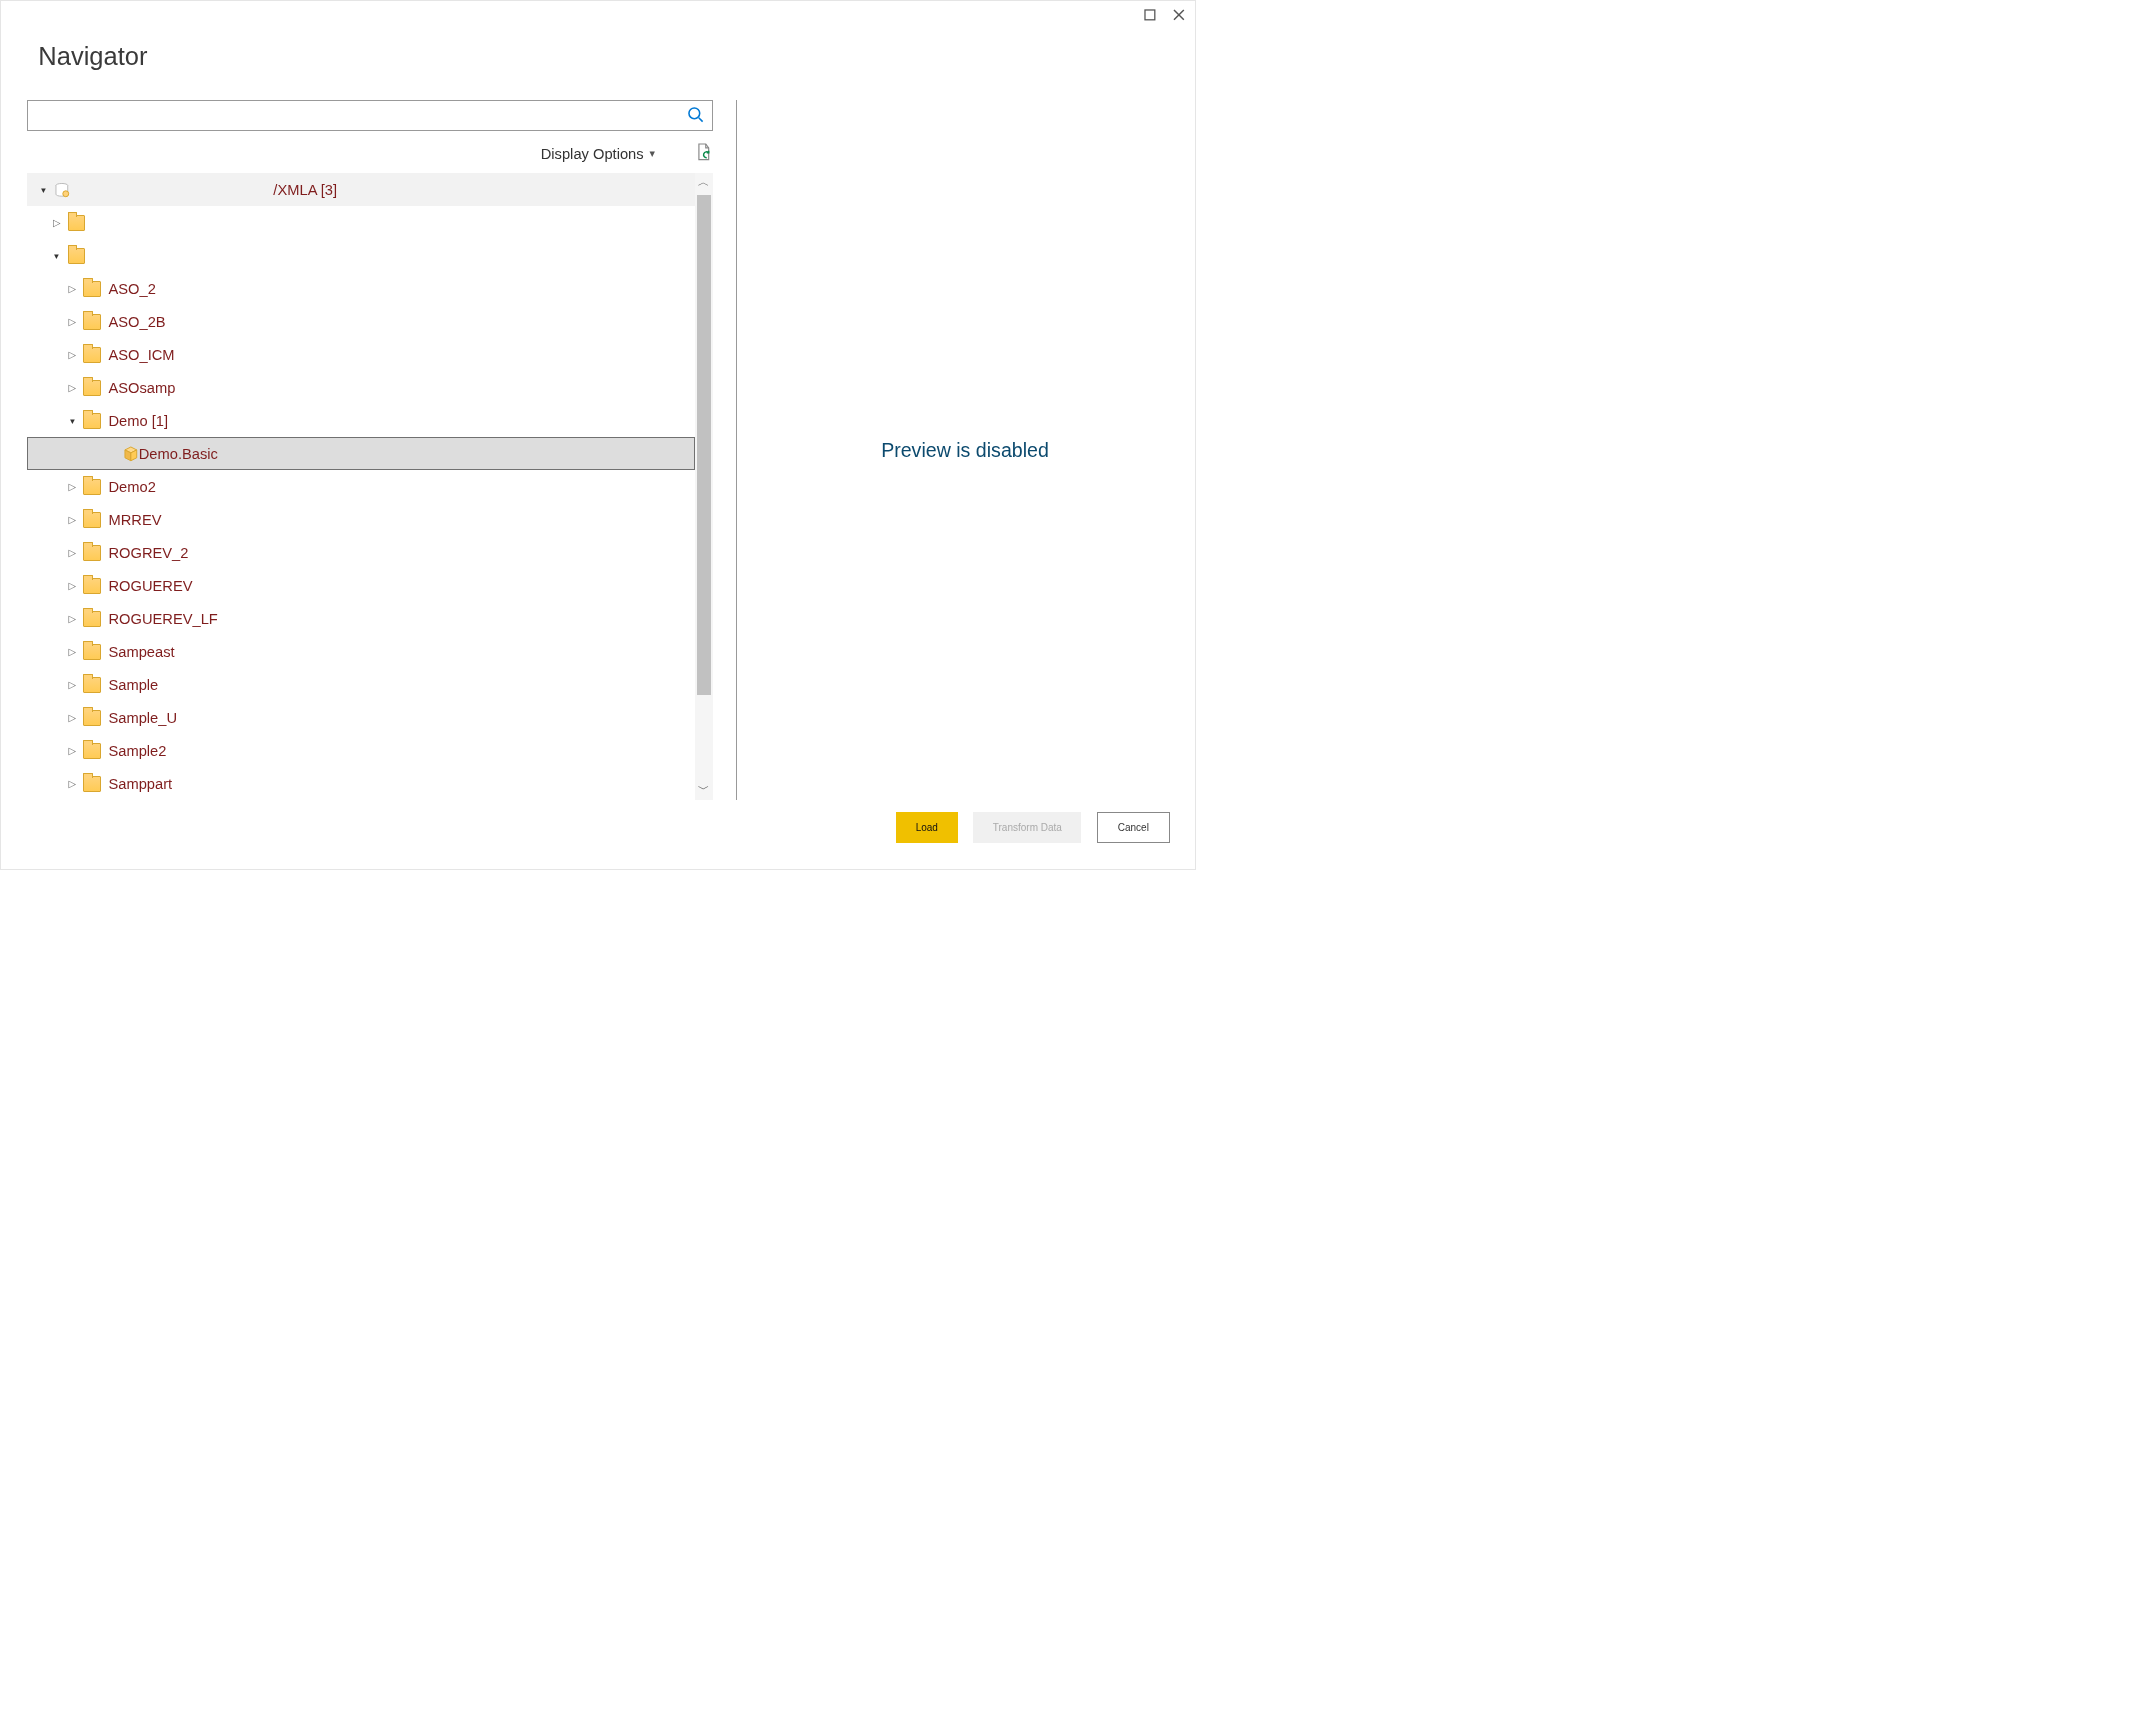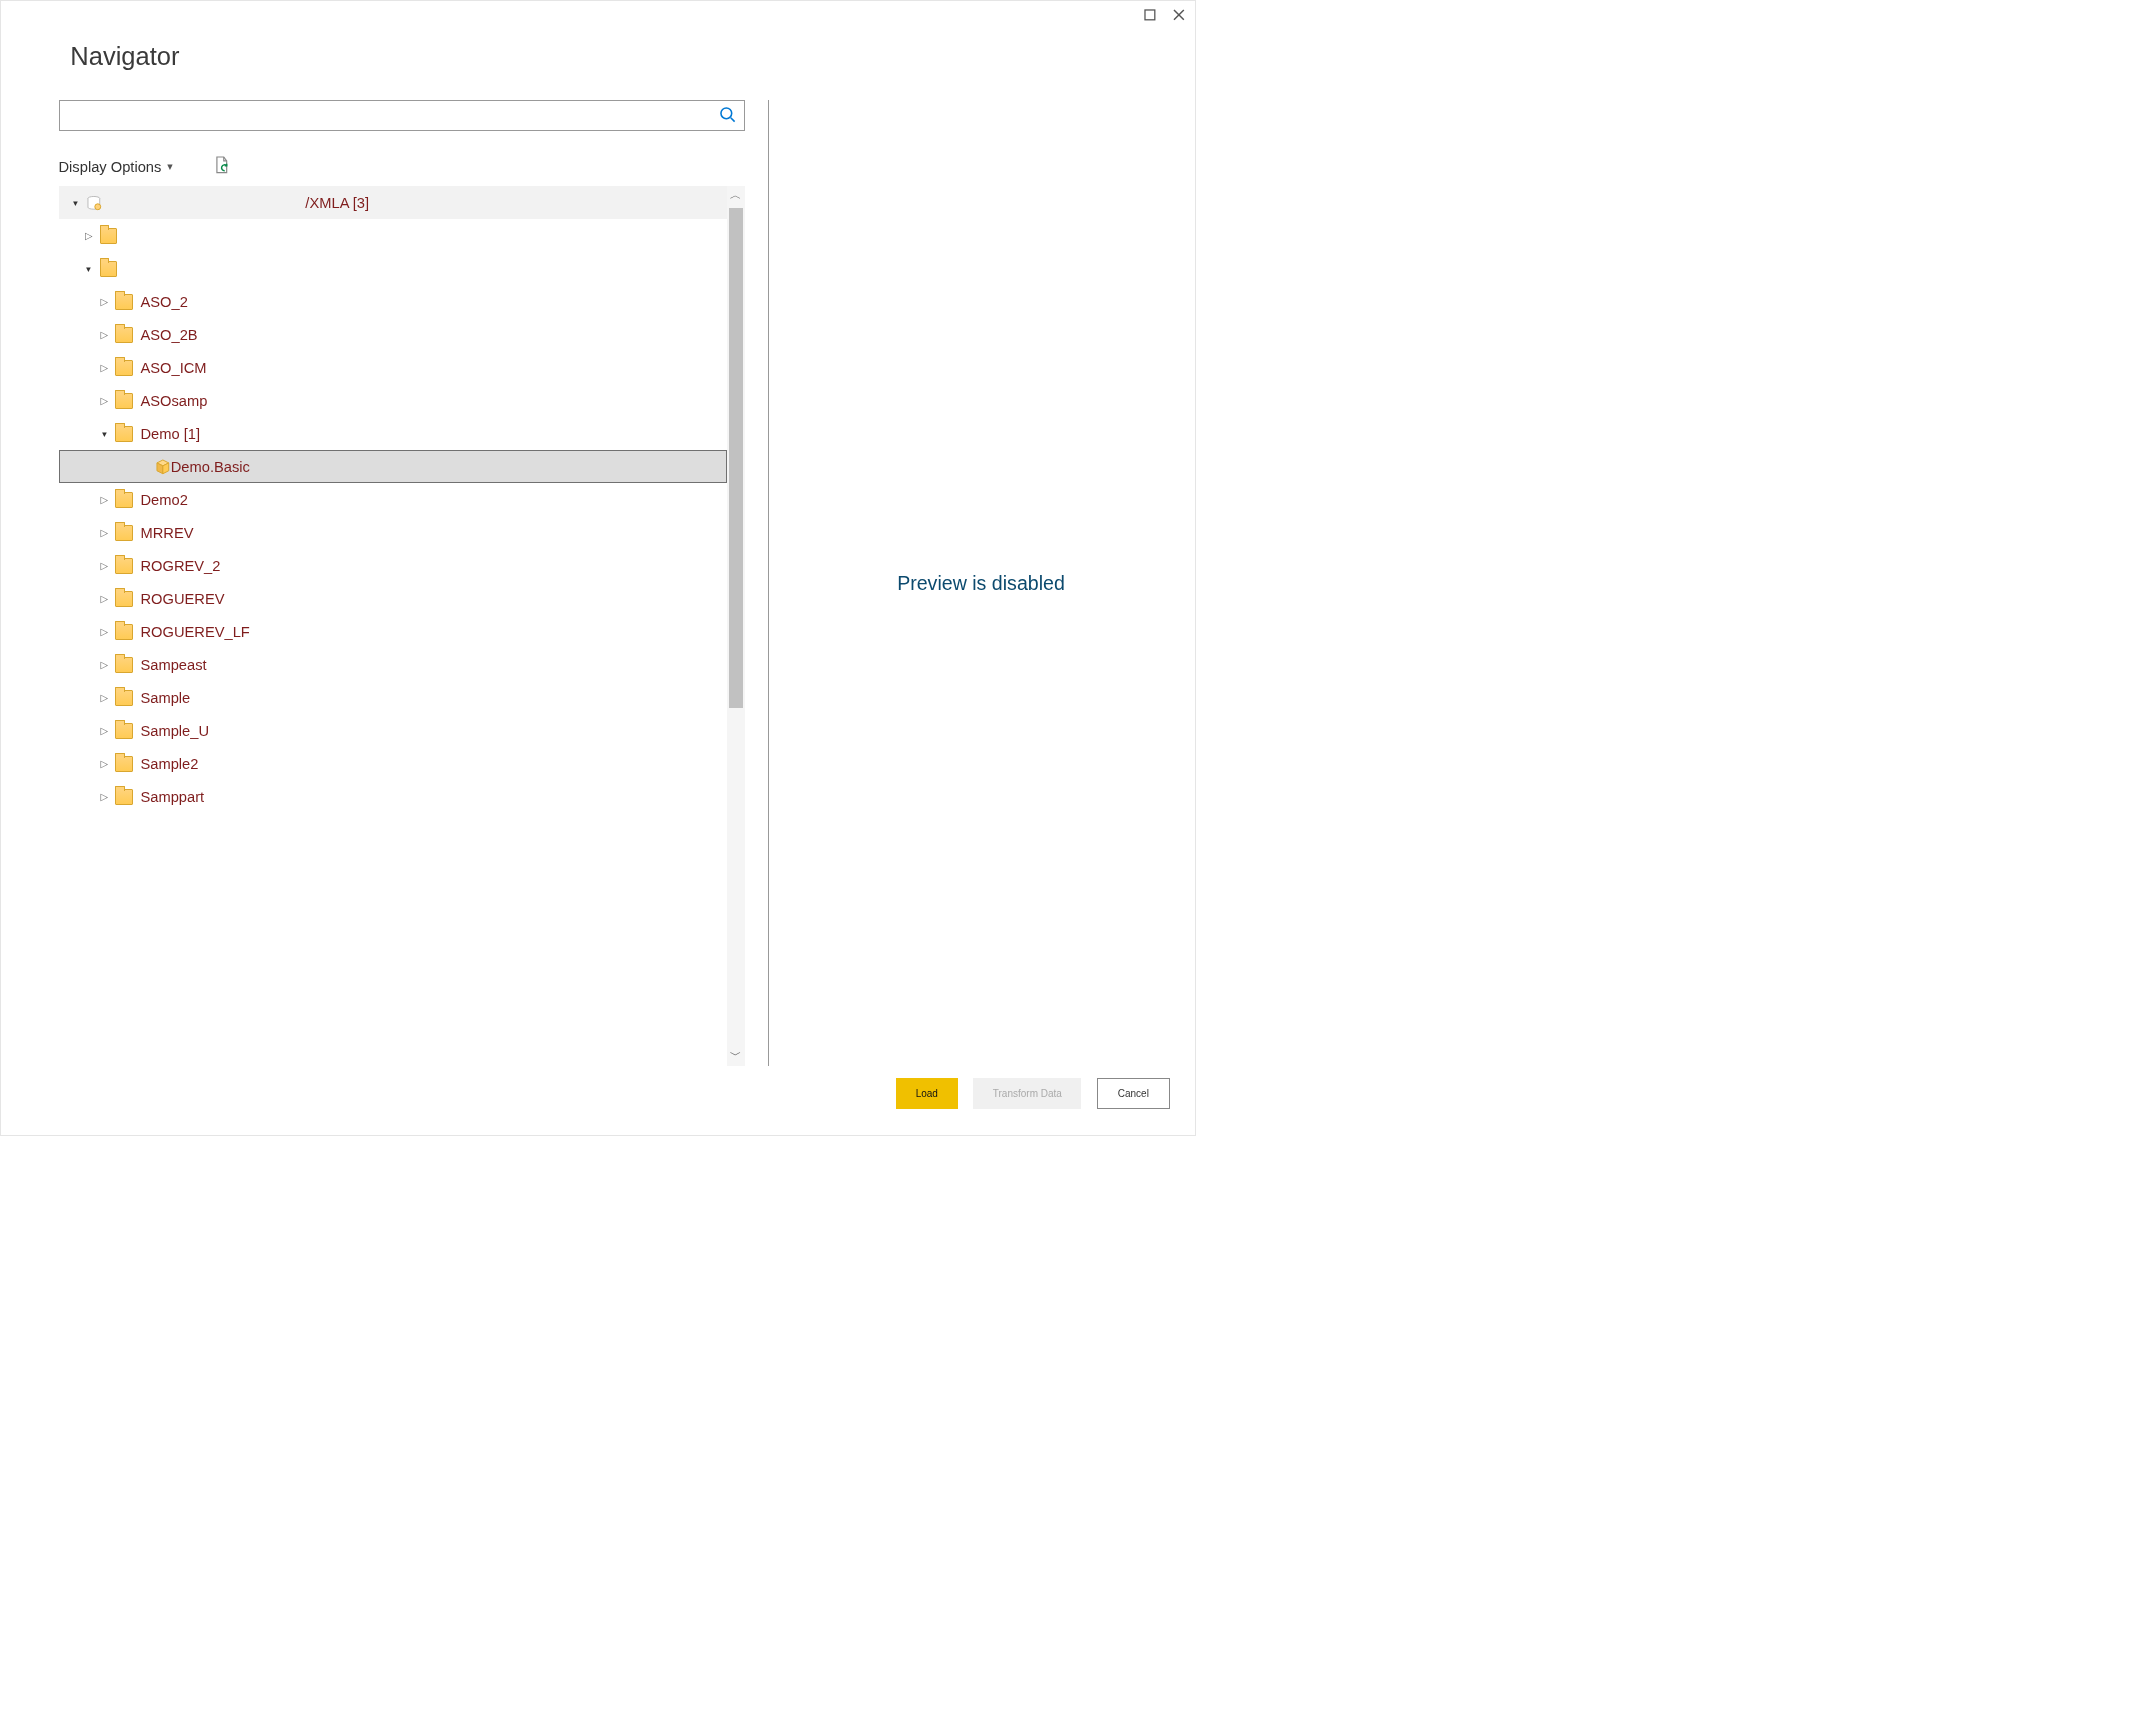--- a/index.html
+++ b/index.html
@@ -1,27 +1,27 @@
 <!DOCTYPE html>
 <html><head>
 <meta charset="utf-8">
 <style>
   * { box-sizing: border-box; font-family: "Segoe UI", -apple-system, sans-serif; }
   body { margin: 0; background: #fff; color: #333; user-select: none; }
-  .window { width: 1196px; height: 1136px; border: 1px solid #e5e5e5; position: relative; display:flex; flex-direction:column;padding-left:32px; }
+  .window { width: 1196px; height: 870px; border: 1px solid #e5e5e5; position: relative; display:flex; flex-direction:column; }
   .titlebar { height: 29px; display:flex; justify-content:flex-end; align-items:center; padding: 0 9.8px; gap: 17.6px; }
   .titlebar svg { width: 11.8px; height: 11.8px; }
   .content { flex: 1; display:flex; flex-direction:column; padding: 0 25.5px 9.8px 25.5px; overflow:hidden; }
   .header { font-size: 25.5px; font-weight: 400; color: #3a3a3a; margin: 11.8px 11.8px 29px 11.8px; }
   .main { flex:1; display:flex; gap:19.6px; overflow:hidden; }
   .left { width: 686px; display:flex; flex-direction:column; }
   .searchwrap { position:relative; }
   .search { width:100%; height: 31px; border:1px solid #999; padding: 2px 33px 2px 7.8px; font-size:13.7px; outline:none; }
   .search-icon { position:absolute; right:7.8px; top:5.9px; color:#0078d4; }
-  .optsrow { display:flex; justify-content:flex-start; align-items:center; margin-top:24px;gap:40px; }
+  .optsrow { display:flex; justify-content:flex-end; align-items:center; margin-top:11px;gap:40px; }
   .opts { font-size:14.7px; color:#333; display:flex; align-items:center; gap:5.9px; cursor:pointer; }
   .opts .caret { font-size:10.8px; color:#555; }
   .refresh-icon { color:#666; cursor:pointer; }
   .treewrap { flex:1; margin-top:7.8px; border-right:none; position:relative; display:flex; }
   .tree { flex:1; overflow:hidden; font-size:14.7px; color:#7f1d1d; }
   .node { display:flex; align-items:center; height:33px; padding-right:5.9px; cursor:default; }
   .node.selected { border:1px solid #707070; background:#ddd; }
   .toggle { width:13.7px; text-align:center; font-size:9.8px; color:#333; margin-right:3.9px; }
   .toggle.open::before { content: "▼"; font-size:8.8px; transform:scale(0.9); display:inline-block; }
   .toggle.closed::before { content: "▷"; color:#666; font-size:9.8px; }

